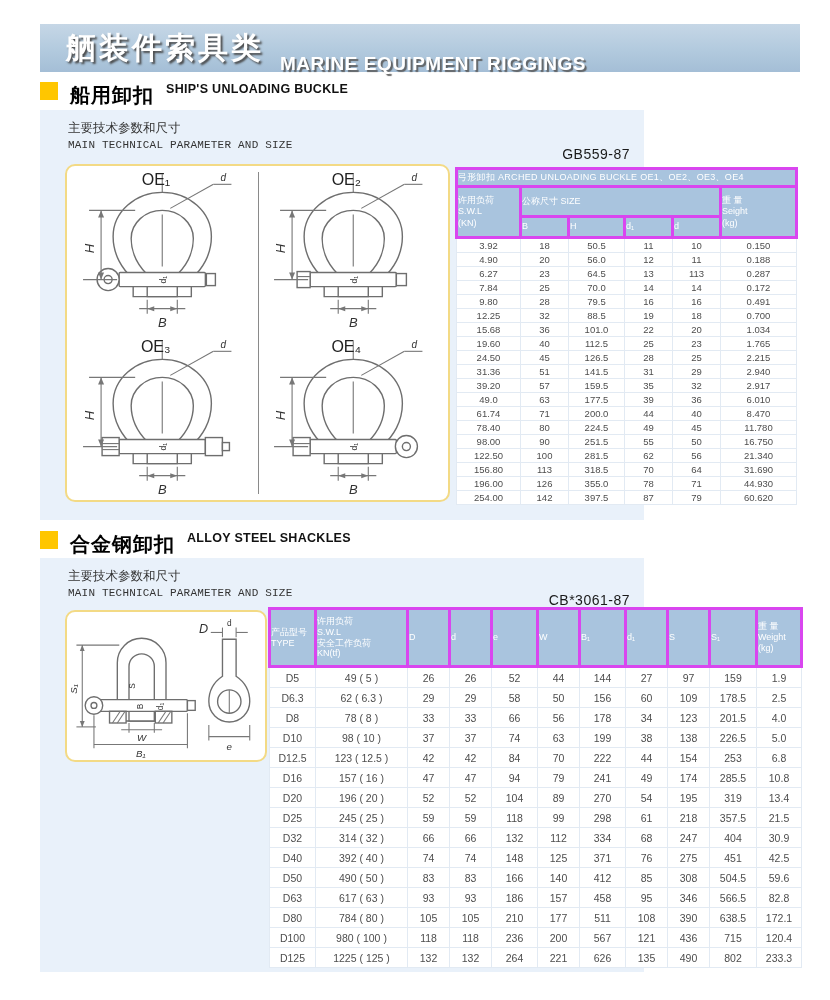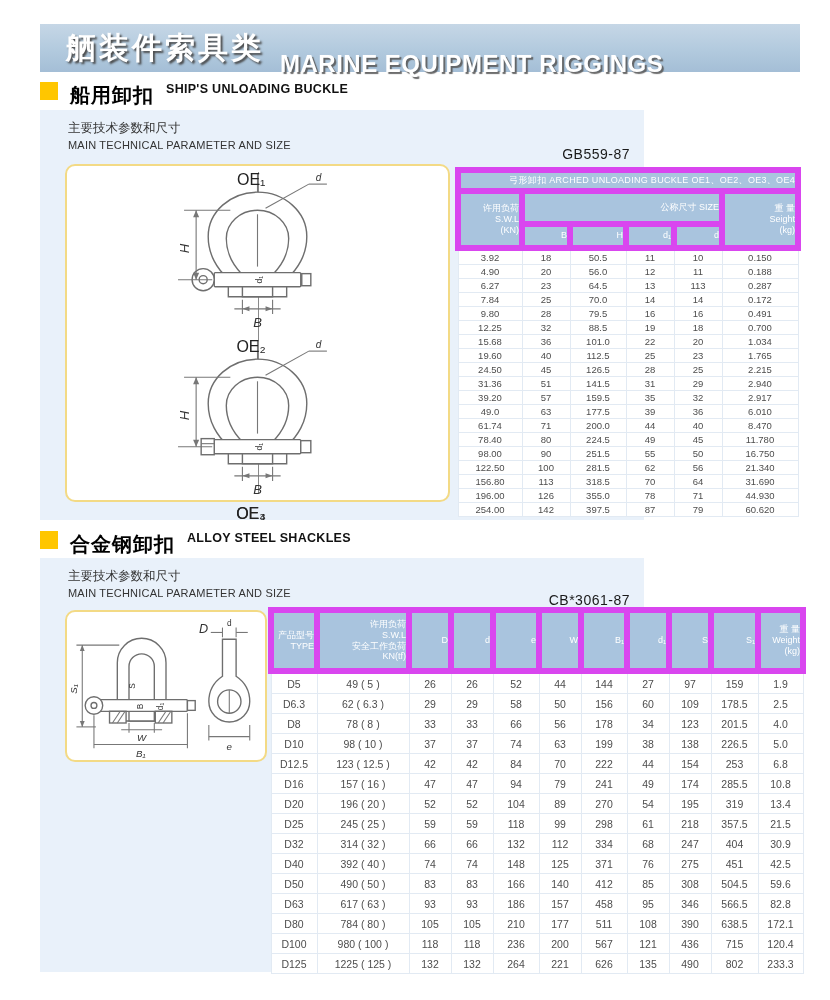--- a/index.html
+++ b/index.html
@@ -4,59 +4,59 @@
 <style>
   html,body{margin:0;padding:0;background:#fff;}
   #page{position:relative;width:830px;height:1000px;background:#fff;overflow:hidden;
         font-family:"Liberation Sans","DejaVu Sans",sans-serif;}
   
   #banner{position:absolute;left:40px;top:24px;width:760px;height:48px;
     background:linear-gradient(180deg,#c6d7e6 0%,#b2cade 55%,#a4bed6 100%);
     display:flex;align-items:center;padding-left:26px;box-sizing:border-box;gap:16px;}
   .banner-zh{font-size:30px;font-weight:bold;color:#fff;letter-spacing:3px;
     text-shadow:2px 2px 2px rgba(70,70,70,.95);}
-  .banner-en{font-size:24px;font-weight:bold;color:#fff;letter-spacing:.5px;
+  .banner-en{font-size:19px;font-weight:bold;color:#fff;letter-spacing:.5px;
     text-shadow:2px 2px 1px rgba(90,90,90,.9);margin-top:32px;}
   
   .sec-head{position:absolute;left:40px;display:flex;align-items:flex-start;gap:12px;}
   .bullet{width:18px;height:18px;background:#ffc600;}
   .sec-zh{font-size:20px;font-weight:bold;color:#000;letter-spacing:1px;}
   .sec-en{font-size:12.5px;font-weight:bold;color:#111;letter-spacing:.3px;}
   
   .panel{position:absolute;left:40px;width:604px;background:#e9f1fa;}
   #panel1{top:110px;height:410px;}
   #panel2{top:558px;height:414px;}
   .param{position:absolute;left:28px;top:10px;color:#333;}
   .param .p-zh{font-size:12.5px;margin:0 0 2px 0;}
-  .param .p-en{font-size:11px;margin:0;letter-spacing:.2px;}
+  .param .p-en{font-size:11px;margin:0;letter-spacing:.2px;font-family:Liberation Mono, monospace;}
   .standard{position:absolute;right:14px;font-size:14px;color:#1a1a1a;letter-spacing:.5px;}
   #std1{top:36px;margin-left:8px;} #std2{top:34px;}
   
   .diagram-box{position:absolute;background:#fff;border:2px solid #f3da85;border-radius:10px;box-sizing:border-box;}
   #diag1{left:25px;top:54px;width:385px;height:338px;display:grid;
-         grid-template-columns:1fr;grid-template-rows:1fr 1fr;}
+         grid-template-columns:1fr 1fr;grid-template-rows:1fr 1fr;}
   #diag1::before{content:"";position:absolute;left:50%;top:6px;bottom:6px;width:1px;background:#8a8a8a;}
   .quad{position:relative;}
   .oe-label{position:absolute;top:5px;left:50%;transform:translateX(-72%);
     font-size:16px;color:#222;z-index:2;}
   .quad svg{position:absolute;inset:0;}
   #diag2{left:25px;top:52px;width:202px;height:152px;}
   
   .ln{stroke:#777;stroke-width:1.1;fill:none;}
   .pf{fill:#fff;stroke:#6e6e6e;stroke-width:1.4;}
   .ar{fill:#777;stroke:none;}
   .tl{font-size:13px;fill:#333;font-style:italic;font-family:"Liberation Sans",sans-serif;}
   .tm{font-size:10px;fill:#333;font-style:italic;font-family:"Liberation Sans",sans-serif;}
   .ts{font-size:8.5px;fill:#333;font-family:"Liberation Sans",sans-serif;}
   
   table{border-collapse:collapse;table-layout:fixed;}
   #table1{position:absolute;left:415px;top:57px;width:340px;}
   #table2{position:absolute;left:228px;top:49px;width:532px;}
-  th{background:#a9c4de;color:#fff;font-weight:normal;border:6px solid #d946ef;
-     padding:0;text-align:right;vertical-align:middle;}
+  th{background:#a9c4de;color:#fff;font-weight:normal;border:3px solid #d946ef;
+     padding:0;text-align:left;vertical-align:middle;}
   #table1 th{font-size:9px;line-height:1.25;}
   #table2 th{font-size:9px;line-height:1.2;}
   .tbl-title th{font-size:9.5px;height:15px;letter-spacing:.3px;}
   td{background:#fff;color:#4d4d4d;border:1px solid #e2eaf3;text-align:center;
      padding:0;vertical-align:middle;}
   #table1 td{font-size:9.5px;height:13px;}
   #table2 td{font-size:10.5px;height:19px;}
   .hdr-sub{display:block;}
 </style>
 </head>

